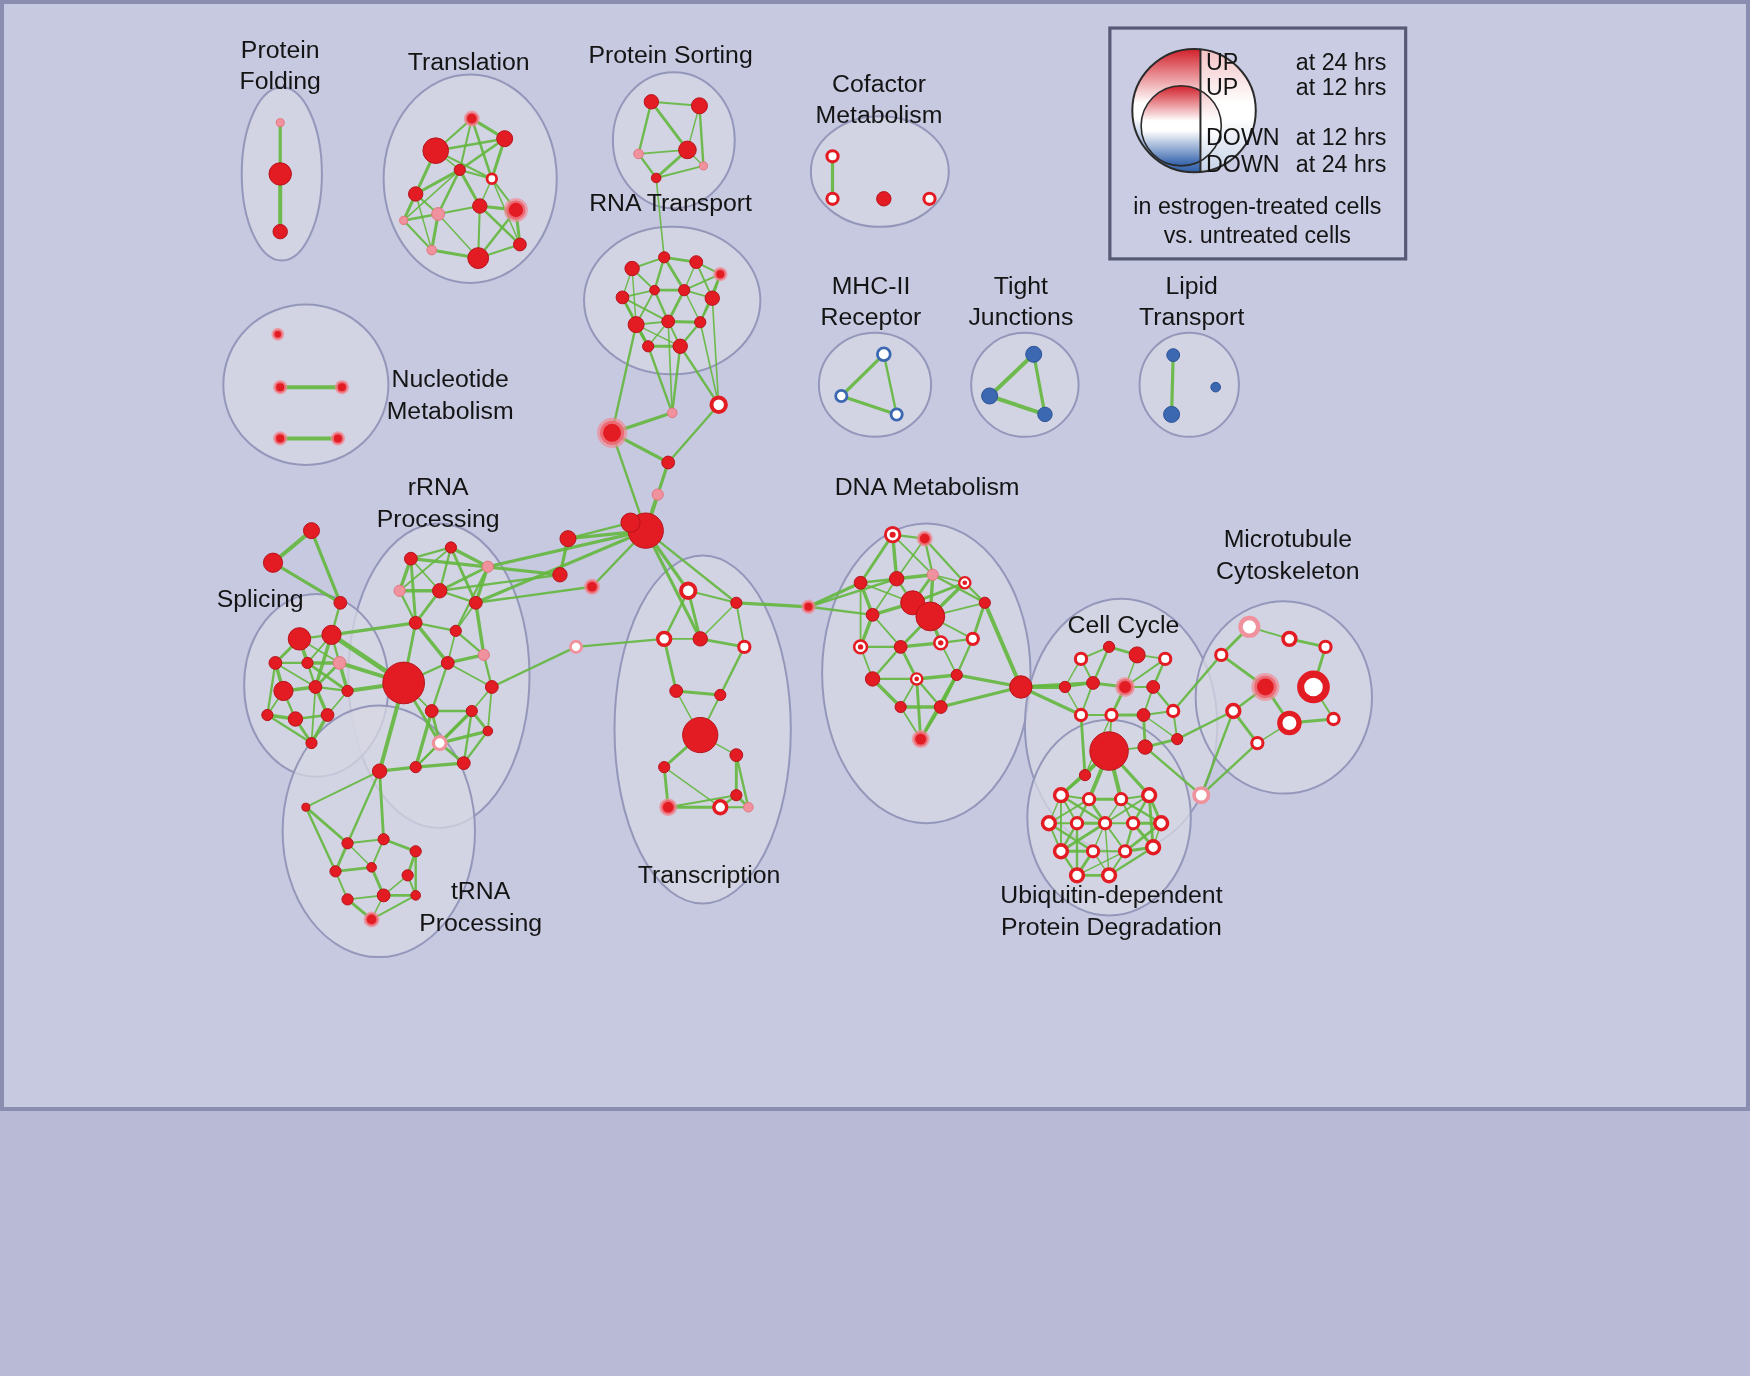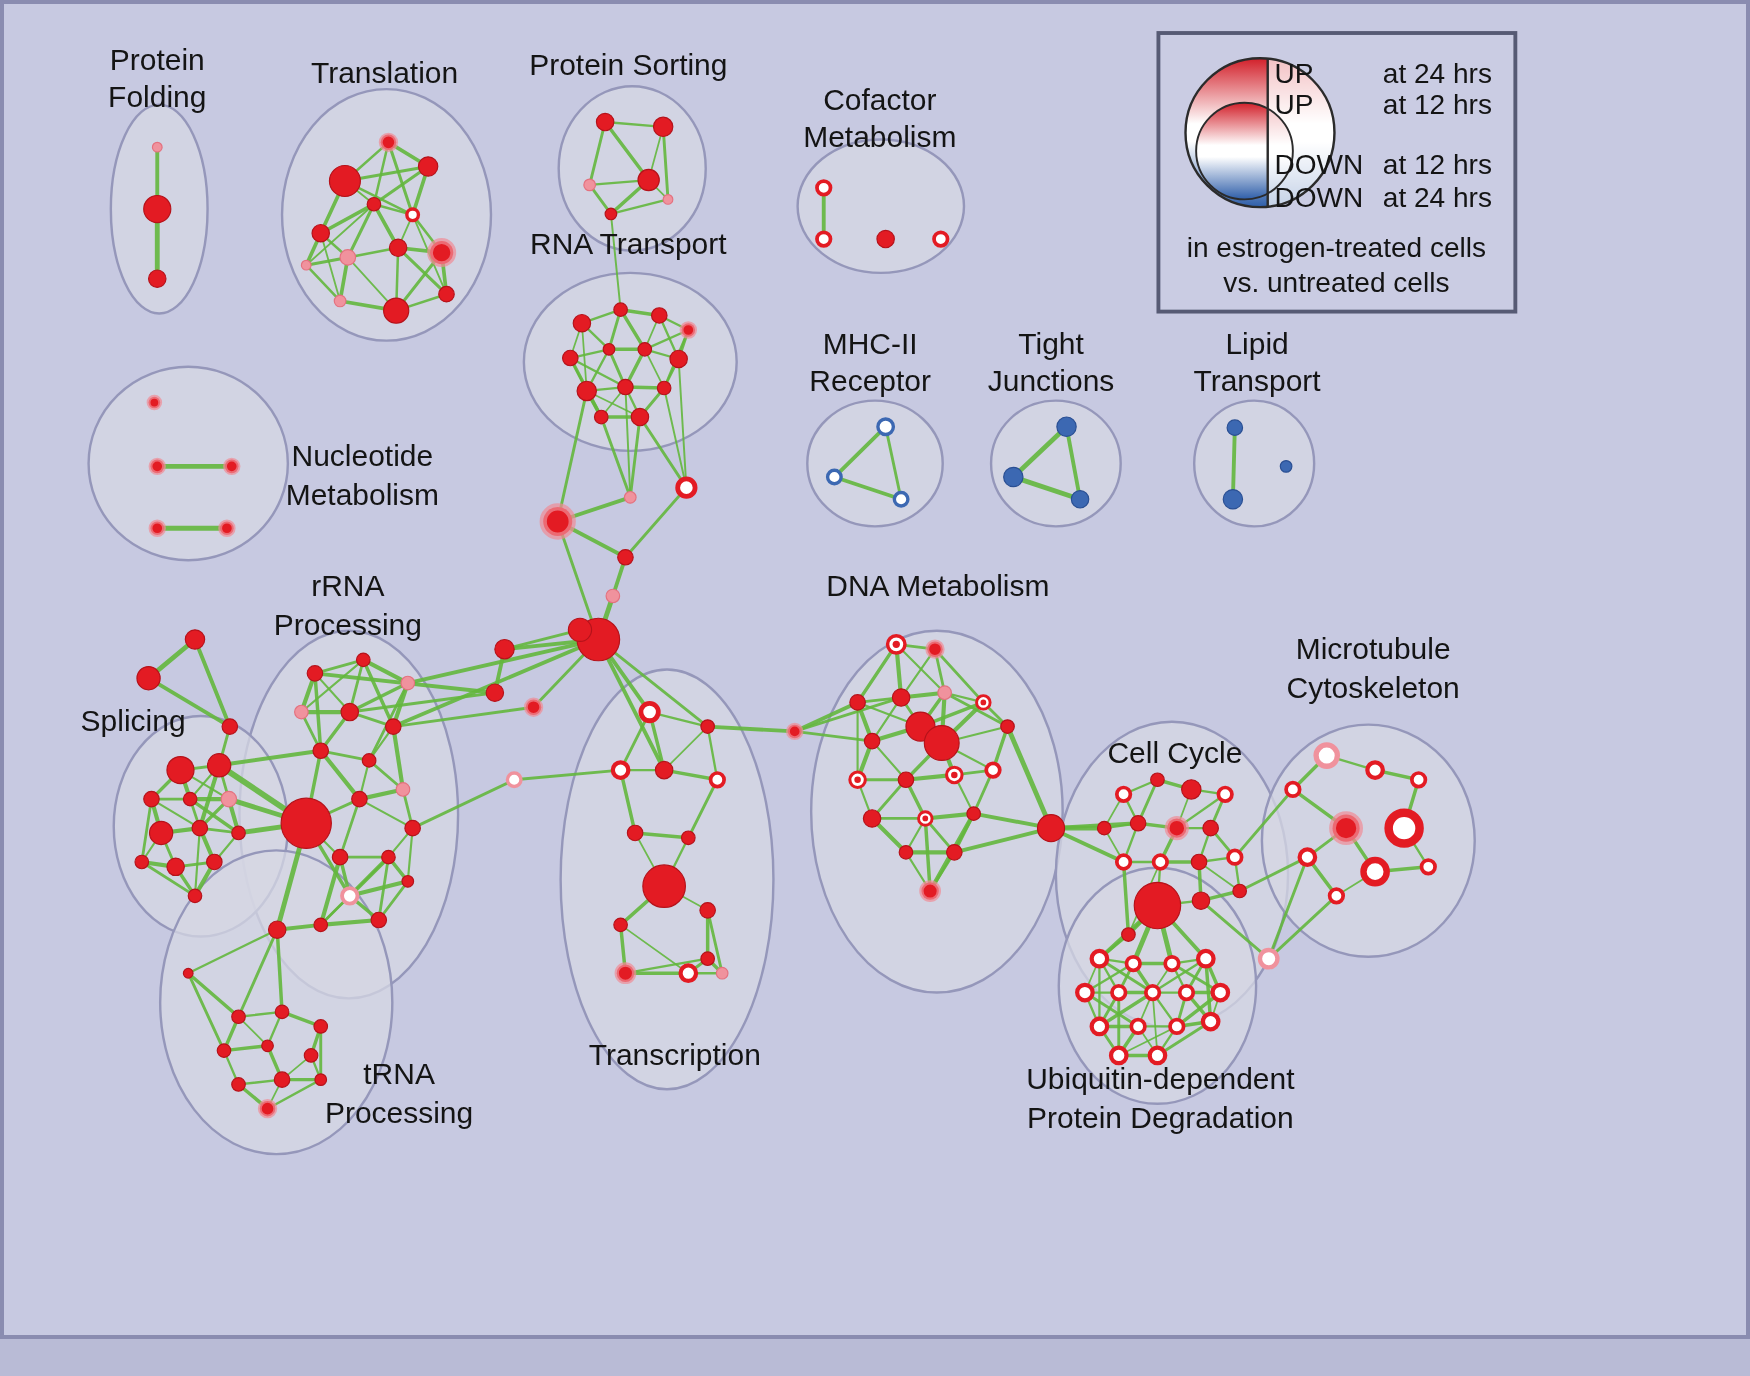--- a/index.html
+++ b/index.html
@@ -1,16 +1,16 @@
 <!DOCTYPE html>
 <html><head>
 <meta charset="utf-8">
 <style>
   html,body{margin:0;padding:0;background:#b9bbd6;}
-  .figure{position:relative;width:1750px;height:1339px;background:#c7c9e1;
+  .figure{position:relative;width:1750px;height:1111px;background:#c7c9e1;
           border:4px solid #8a8cb0;box-sizing:border-box;overflow:hidden;}
   svg{display:block;width:100%;height:100%;}
   text{font-family:"Liberation Sans",sans-serif;fill:#141414;}
   .clabel{font-size:31px;}
   .legend-text{font-size:29px;}
 </style>
 </head>
 <body>
 
 <div class="figure">

